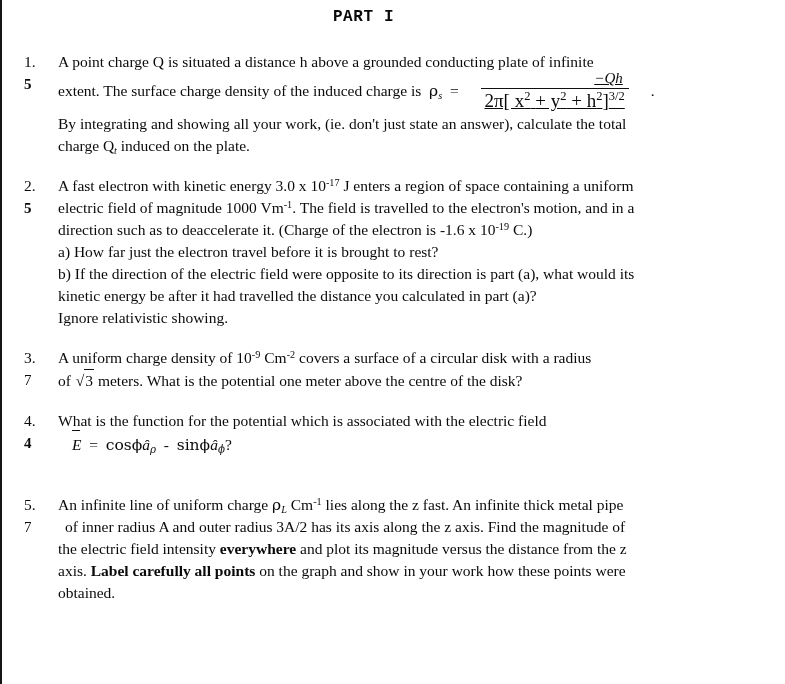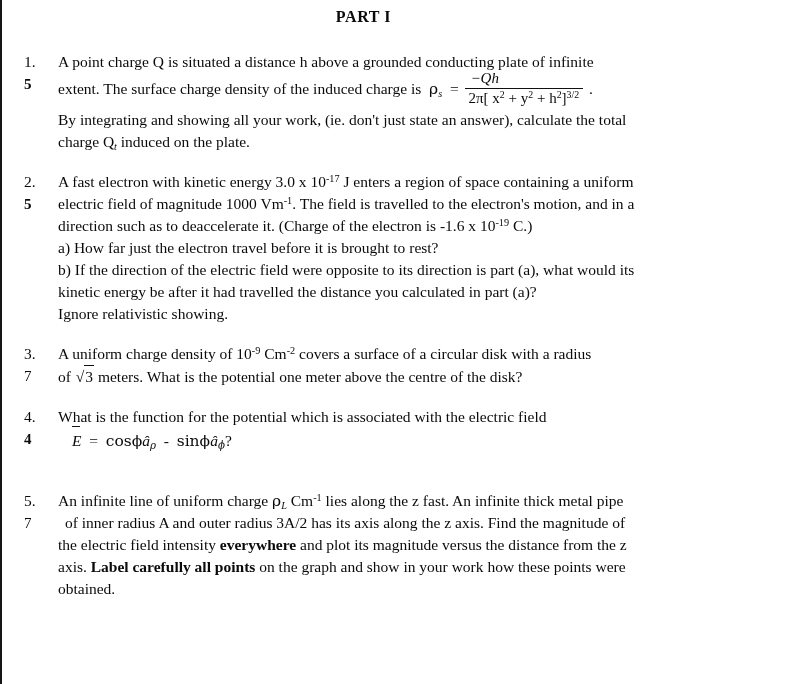--- a/index.html
+++ b/index.html
@@ -22,20 +22,21 @@
     font-size: 15.5px;
     line-height: 1.0;
   }
   .title {
     text-align: center;
     font-weight: bold;
     font-size: 16px;
     letter-spacing: 0.6px;
     padding-top: 9px;
     padding-right: 60px;
+    font-family: Liberation Mono, monospace;
   }
   .qblock {
     position: relative;
     display: flex;
     align-items: flex-start;
   }
   .gutter {
     width: 56px;
     flex: 0 0 56px;
     box-sizing: border-box;
@@ -62,42 +63,43 @@
   sup { font-size: 0.66em; vertical-align: 0.52em; line-height: 0; }
   sub { font-size: 0.66em; vertical-align: -0.28em; line-height: 0; }
   .it { font-style: italic; }
   .bold { font-weight: bold; }
   .sym { font-family: "DejaVu Serif", serif; }
 
   
   .frac {
     display: inline-block;
     vertical-align: middle;
-    text-align: left;
+    text-align: right;
     line-height: 1.05;
     position: relative;
     top: -2px;
-    margin: 0 2px;
+    margin: 0 18px;
+    text-decoration: underline;
   }
   .frac .num {
     display: block;
     padding: 0 6px 1px 6px;
     font-style: italic;
     font-size: 15px;
   }
   .frac .bar {
     display: block;
     height: 1px;
     background: #101010;
     width: 100%;
   }
   .frac .den {
     display: block;
     padding: 2px 4px 0 4px;
-    font-size: 15px;
+    font-size: 19px;
     white-space: nowrap;
   }
   .rad {
     display: inline-block;
     position: relative;
     padding-left: 1px;
   }
   .rad .bar {
     border-top: 1px solid #111;
     display: inline-block;

